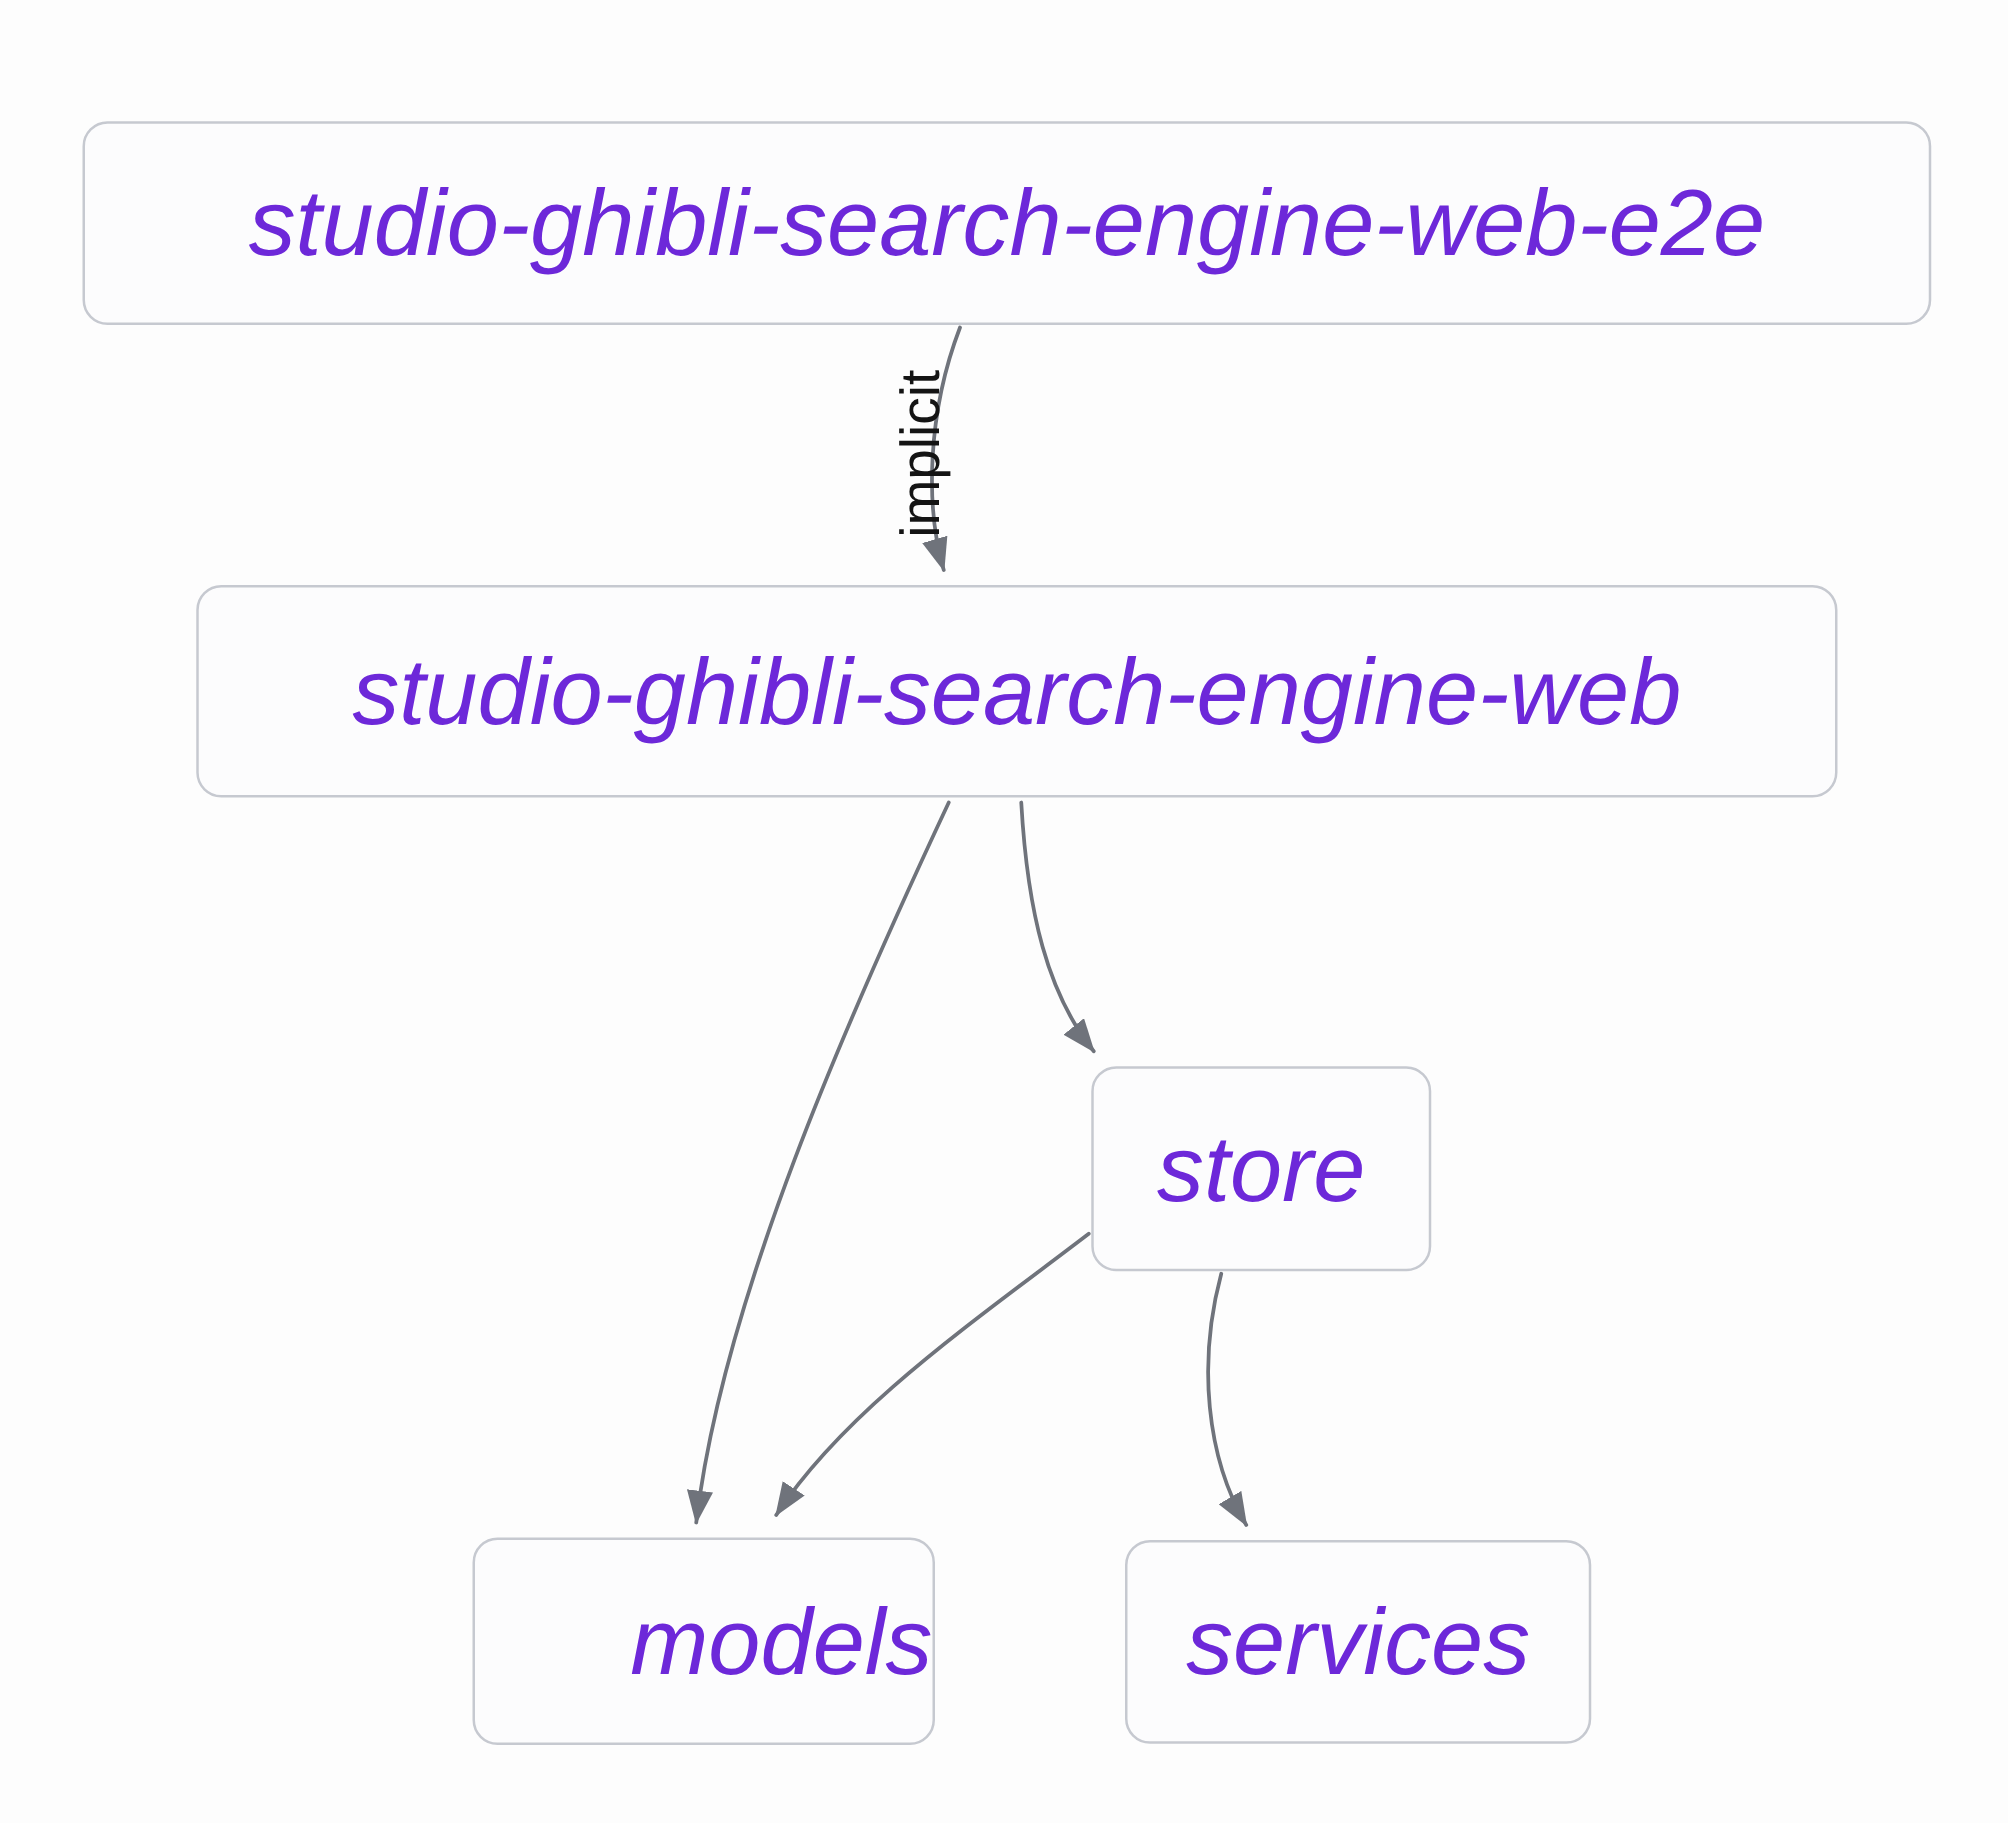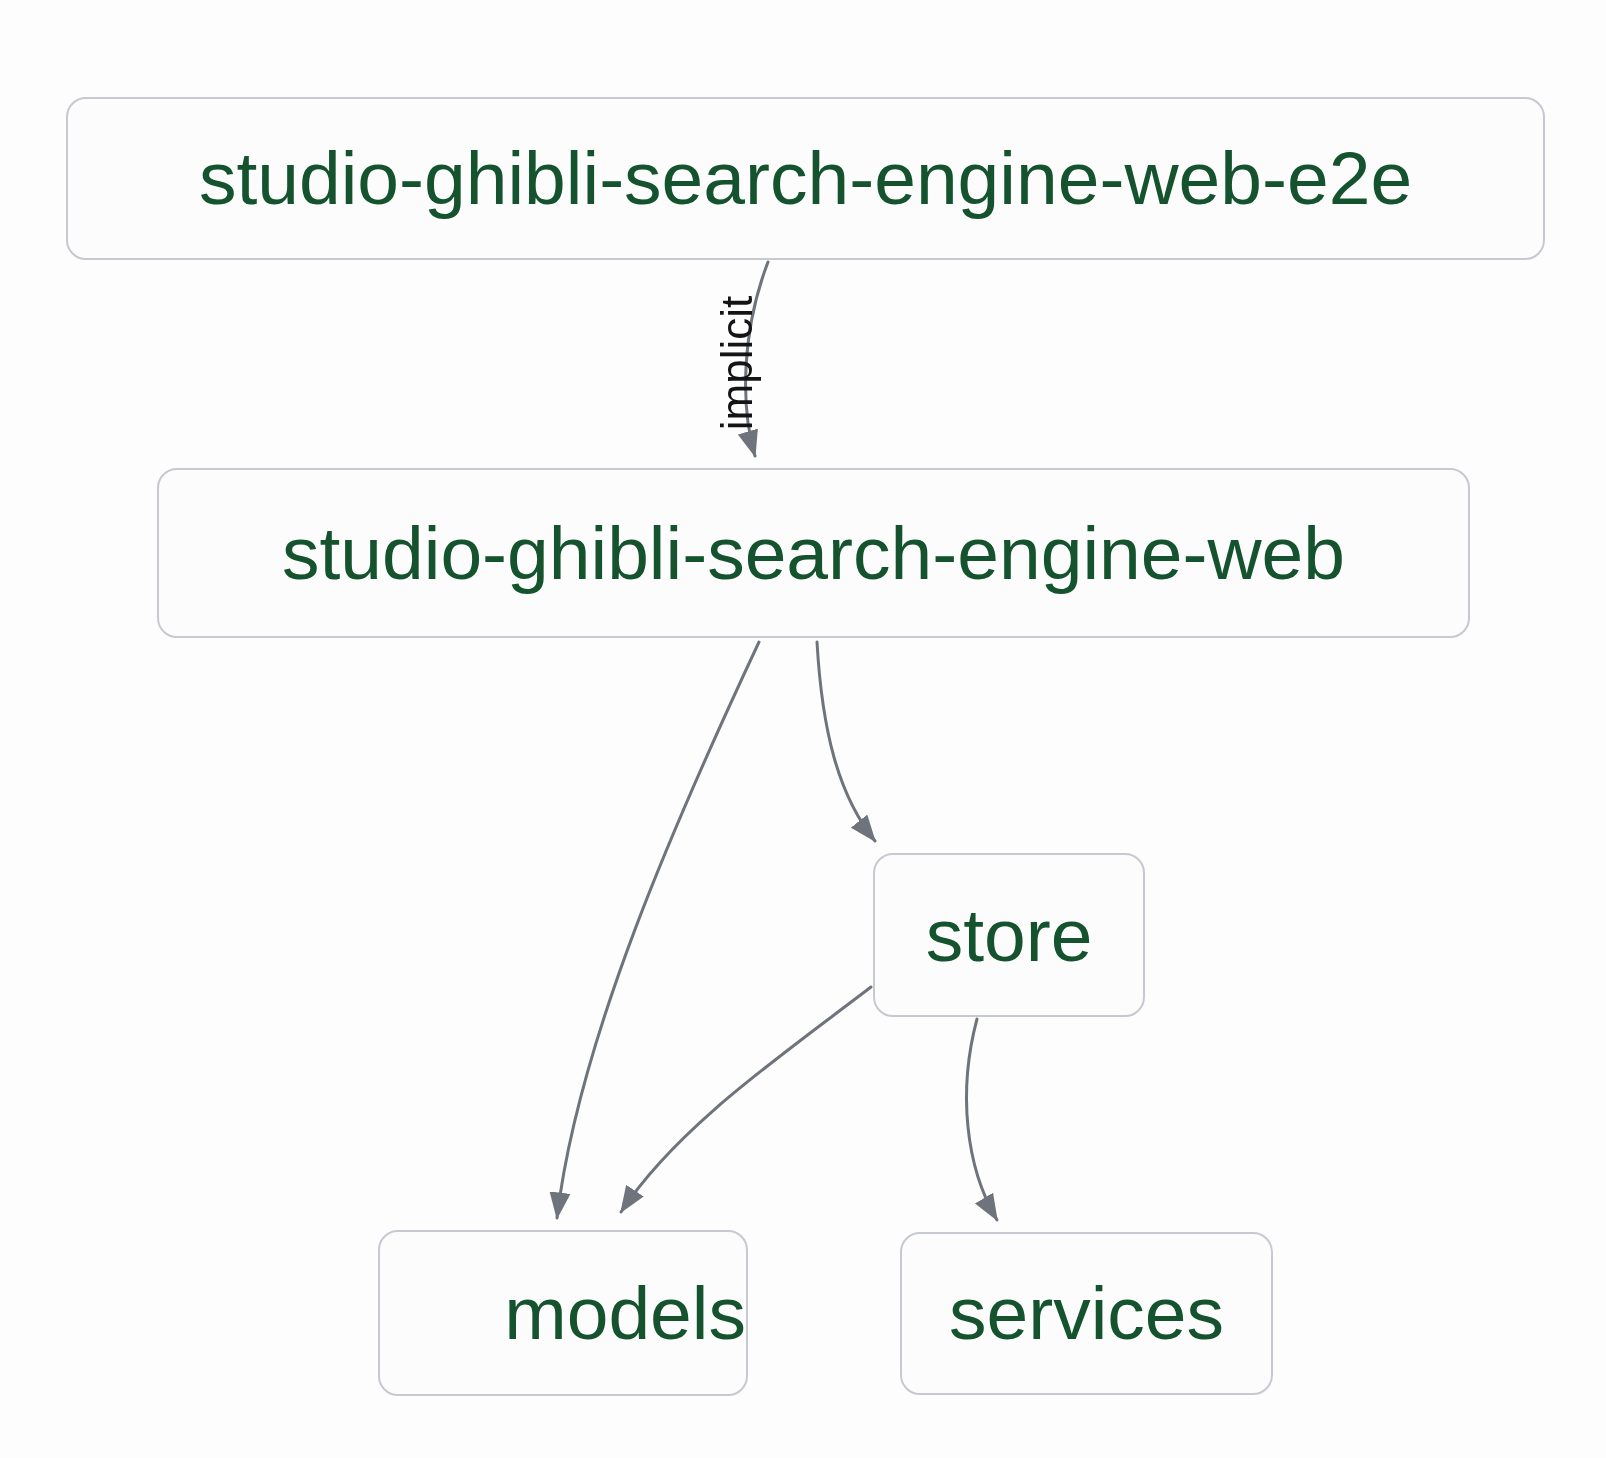--- a/index.html
+++ b/index.html
@@ -30,25 +30,26 @@
   }
   .node {
     position: absolute;
     box-sizing: border-box;
     background: #fcfcfd;
     border: 2px solid #c6c9d0;
     border-radius: 20px;
     display: flex;
     align-items: center;
     justify-content: center;
-    color: #14532d;
+    color: #6d28d9;
     font-size: 75px;
     line-height: 1;
     white-space: nowrap;
     cursor: pointer;
+    font-style: italic;
   }
   .edge-label {
     position: absolute;
     color: #141414;
     font-size: 44px;
     line-height: 1;
     transform: translate(-50%, -50%) rotate(-90deg);
     white-space: nowrap;
   }
 </style>

